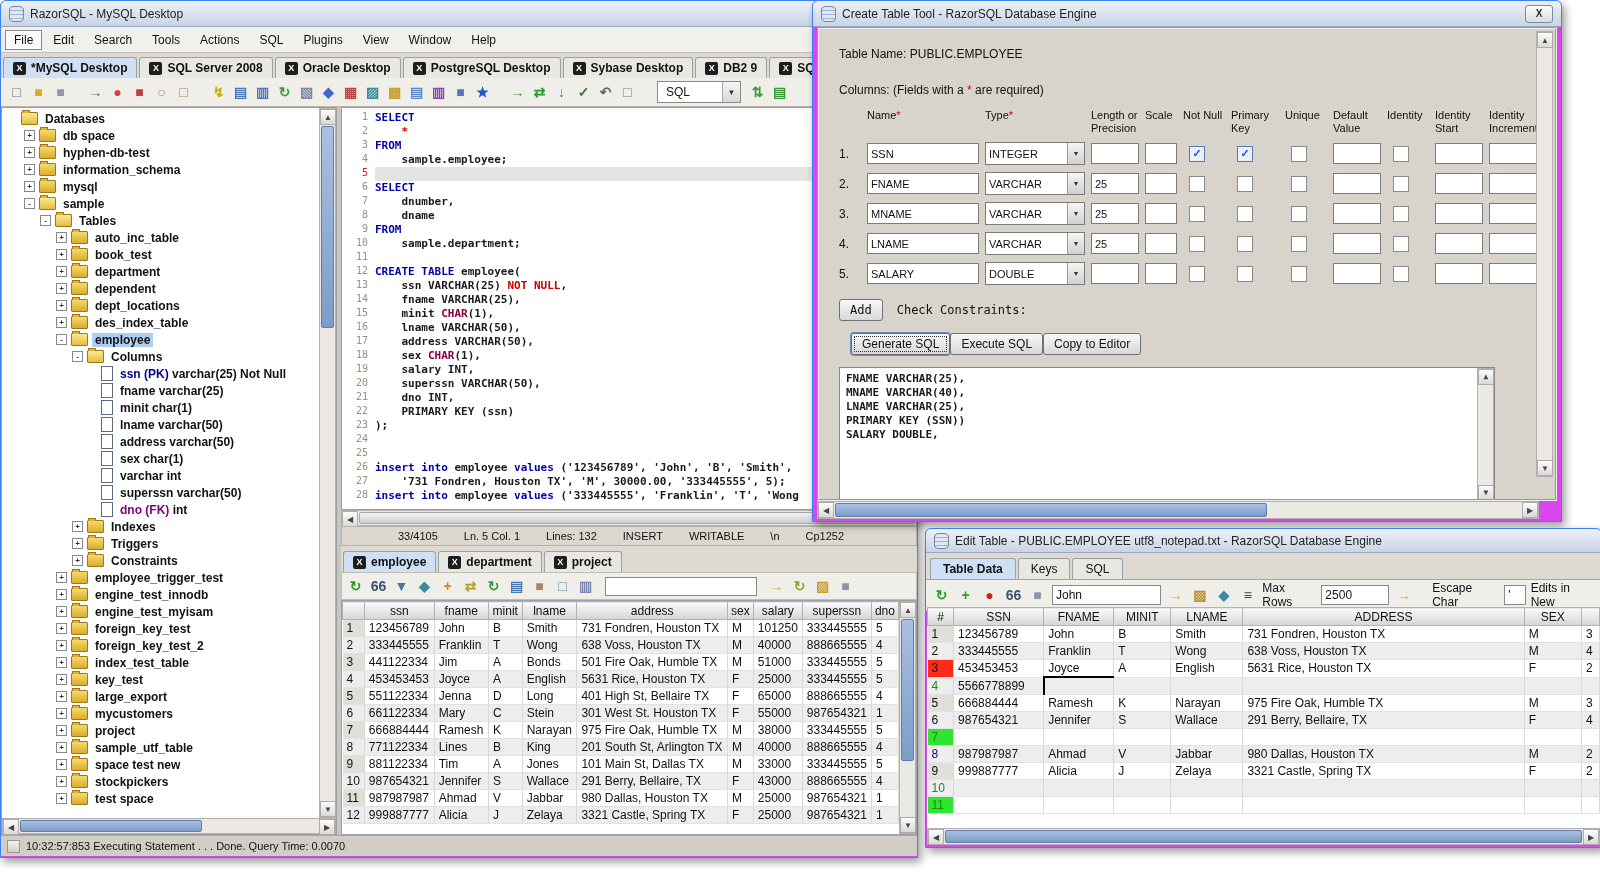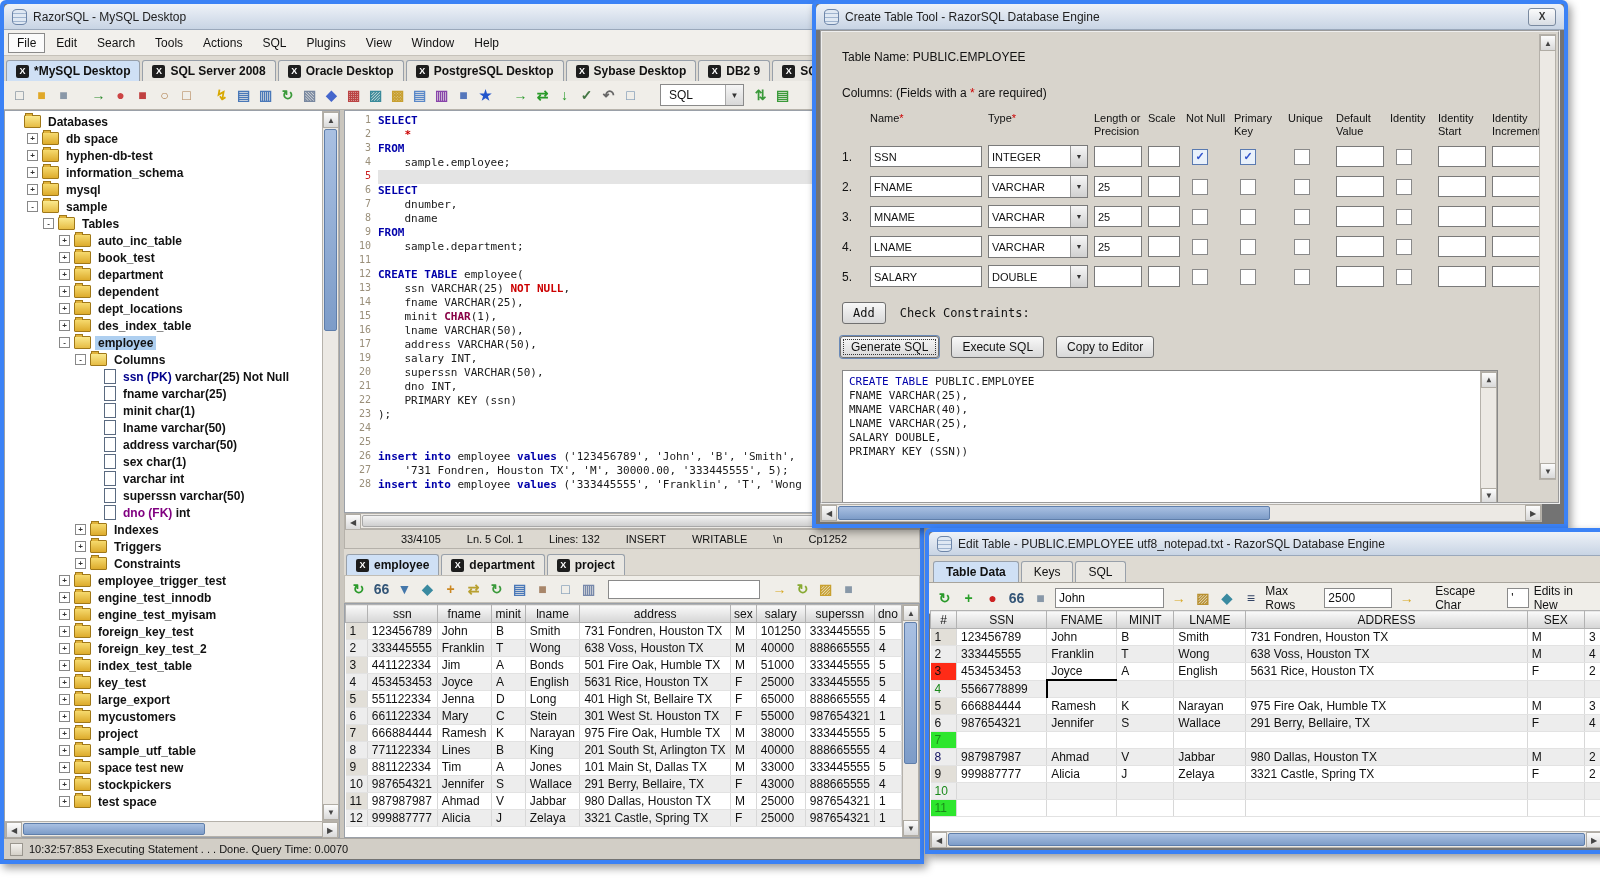--- a/index.html
+++ b/index.html
@@ -1,18 +1,18 @@
 <!DOCTYPE html>
 <html><head>
 <meta charset="utf-8">
 <style>
   html,body{margin:0;padding:0;background:#fff;}
   #desktop{position:relative;width:1600px;height:882px;background:#fff;overflow:hidden;
            font-family:"Liberation Sans",sans-serif;font-size:12px;color:#111;}
-  .win{position:absolute;background:#737373;border:4px solid #3b82f6;border-radius:6px 6px 0 0;
+  .win{position:absolute;background:#d946ef;border:1px solid #3b82f6;border-radius:6px 6px 0 0;
        box-shadow:3px 4px 8px rgba(0,0,0,.4);}
   .titlebar{height:25px;display:flex;align-items:center;gap:6px;padding:0 8px;
             background:linear-gradient(#eef2f8,#c8d4e4);border-bottom:1px solid #9aa8bb;
             border-radius:5px 5px 0 0;font-size:12px;color:#222;}
   .dbicon{width:13px;height:14px;border:1px solid #6d85a8;border-radius:5px/4px;
           background:repeating-linear-gradient(#dfe8f3 0 3px,#9fb4cf 3px 4px);}
   .wclose{margin-left:auto;width:26px;height:16px;border:1px solid #7a8aa0;border-radius:3px;
           background:linear-gradient(#fbfbfb,#d8dde4);display:flex;align-items:center;justify-content:center;
           font-size:10px;font-weight:bold;color:#333;}
   
@@ -57,21 +57,21 @@
   #editor{height:398px;background:#fff;border:1px solid #9aa0a8;overflow:hidden;
           font-family:"DejaVu Sans Mono",monospace;font-size:11px;padding-top:3px;}
   .eline{height:14px;display:flex;}
   .lnum{width:26px;text-align:right;padding-right:7px;color:#9a8f7a;font-size:10px;flex:none;}
   .lnum.lred{color:#cc2222;}
   .lcode{flex:1;white-space:pre;font-weight:bold;color:#111;}
   .eline.cur .lcode{background:#e4e4e4;}
   .kw{color:#0000aa;margin-top:14px;}
   .red{color:#cc0000;}
   .type{color:#880044;}
-  .pl{color:#1a1a1a;font-weight:normal;}
+  .pl{color:#1a1a1a;font-weight:bold;}
   
   .hsb{height:14px;display:flex;background:#ece9e4;border:1px solid #b5b1aa;}
   .vsb{width:15px;display:flex;flex-direction:column;background:#ece9e4;border:1px solid #b5b1aa;}
   .sbtn{flex:none;width:14px;height:14px;display:flex;align-items:center;justify-content:center;font-size:8px;color:#444;
         background:linear-gradient(#fcfcfc,#d9d9d9);border:1px solid #b0aca4;}
   .sth{background:linear-gradient(#a9c0e2,#7d9cc8);border:1px solid #5f7eaa;border-radius:2px;}
   .sthg{background:linear-gradient(#f2f2f2,#cfcfcf);border:1px solid #a8a8a8;border-radius:2px;}
   .editstatus{height:18px;display:flex;align-items:center;gap:26px;padding-left:56px;background:#dcd8d0;
               border:1px solid #b5b1aa;font-size:11px;}
   
@@ -108,21 +108,21 @@
   .csel .arr{width:16px;height:100%;background:linear-gradient(#f6f6f6,#d0d0d0);border-left:1px solid #999;
              display:flex;align-items:center;justify-content:center;font-size:7px;color:#333;}
   .cbwrap{display:flex;justify-content:flex-start;padding-left:6px;}
   .cb{width:14px;height:14px;border:1px solid #8a8a8a;background:#fff;display:flex;align-items:center;justify-content:center;
       font-size:11px;font-weight:bold;color:#3355cc;}
   .cb.on{background:#e9f1fb;border-color:#5a7ab0;}
   .btn{display:inline-flex;align-items:center;justify-content:center;padding:3px 10px;border:1px solid #707070;
        border-radius:3px;background:linear-gradient(#f8f8f8,#d8d8d8);font-size:12px;}
   .btn.focusbtn{outline:1px dotted #333;outline-offset:-4px;box-shadow:0 0 0 1px #6a8ab8;}
   .addrow{margin:14px 0 0 20px;display:flex;align-items:center;gap:14px;font-family:"DejaVu Sans Mono",monospace;}
-  .genrow{margin:12px 0 0 18px;display:flex;gap:12px;}
+  .genrow{margin:12px 0 0 32px;display:flex;gap:0;}
   .csqlbox{margin:12px 0 0 20px;width:642px;height:126px;background:#fff;border:1px solid #888;
            font-family:"DejaVu Sans Mono",monospace;font-size:11px;line-height:14px;padding:4px 6px;position:relative;}
   .cvsb{position:absolute;top:30px;right:6px;bottom:40px;}
   .cwhsb{position:absolute;left:4px;right:22px;bottom:2px;height:16px;}
   
   #edit-window .tabs{height:24px;display:flex;align-items:flex-end;gap:2px;padding:2px 4px 0;background:#dedad2;border-bottom:1px solid #a8a49c;}
   .etab{padding:3px 12px;border:1px solid #98a0aa;border-bottom:none;border-radius:3px 3px 0 0;background:#e9e7e2;}
   .etab.active{background:#cfe0f5;font-weight:bold;}
   #edit-window .etoolbar{height:30px;display:flex;align-items:center;gap:5px;padding:0 6px;background:#f0eee9;border-bottom:1px solid #c2beb6;}
   .einput{height:18px;border:1px solid #8a8a8a;background:#fff;padding:0 3px;font-size:12px;display:flex;align-items:center;}
@@ -511,20 +511,24 @@
             </div>
             <div class="eline">
               <span class="lnum">16</span>
               <span class="lcode"><span class="pl">    lname VARCHAR(50),</span></span>
             </div>
             <div class="eline">
               <span class="lnum">17</span>
               <span class="lcode"><span class="pl">    address VARCHAR(50),</span></span>
             </div>
             <div class="eline">
+              <span class="lnum">18</span>
+              <span class="lcode"><span class="pl">    sex </span><span class="type">CHAR</span><span class="pl">(1),</span></span>
+            </div>
+            <div class="eline">
               <span class="lnum">19</span>
               <span class="lcode"><span class="pl">    salary INT,</span></span>
             </div>
             <div class="eline">
               <span class="lnum">20</span>
               <span class="lcode"><span class="pl">    superssn VARCHAR(50),</span></span>
             </div>
             <div class="eline">
               <span class="lnum">21</span>
               <span class="lcode"><span class="pl">    dno INT,</span></span>
@@ -950,26 +954,25 @@
         <span class="btn focusbtn">Generate SQL</span>
         <span class="btn">Execute SQL</span>
         <span class="btn">Copy to Editor</span>
       </div>
       <div class="csqlbox" id="csql">
         <div class="vsb" style="position:absolute;top:0;right:0;bottom:0;">
           <div class="sbtn">▲</div>
           <div style="flex:1"></div>
           <div class="sbtn">▼</div>
         </div>
-      <div><span class="kw">CREATE TABLE</span><span class="pl"> PUBLIC.EMPLOYEE</span></div>
           <div><span class="pl">FNAME VARCHAR(25),</span></div>
           <div><span class="pl">MNAME VARCHAR(40),</span></div>
           <div><span class="pl">LNAME VARCHAR(25),</span></div>
+          <div><span class="pl">PRIMARY KEY (SSN))</span></div>
           <div><span class="pl">SALARY DOUBLE,</span></div>
-          <div><span class="pl">PRIMARY KEY (SSN))</span></div>
         </div>
 
       <div class="vsb cvsb" style="position:absolute;top:2px;right:2px;bottom:22px;">
         <div class="sbtn">▲</div>
         <div style="flex:1"></div>
         <div class="sbtn">▼</div>
       </div>
     </div>
     <div class="hsb cwhsb">
       <div class="sbtn">◀</div>

